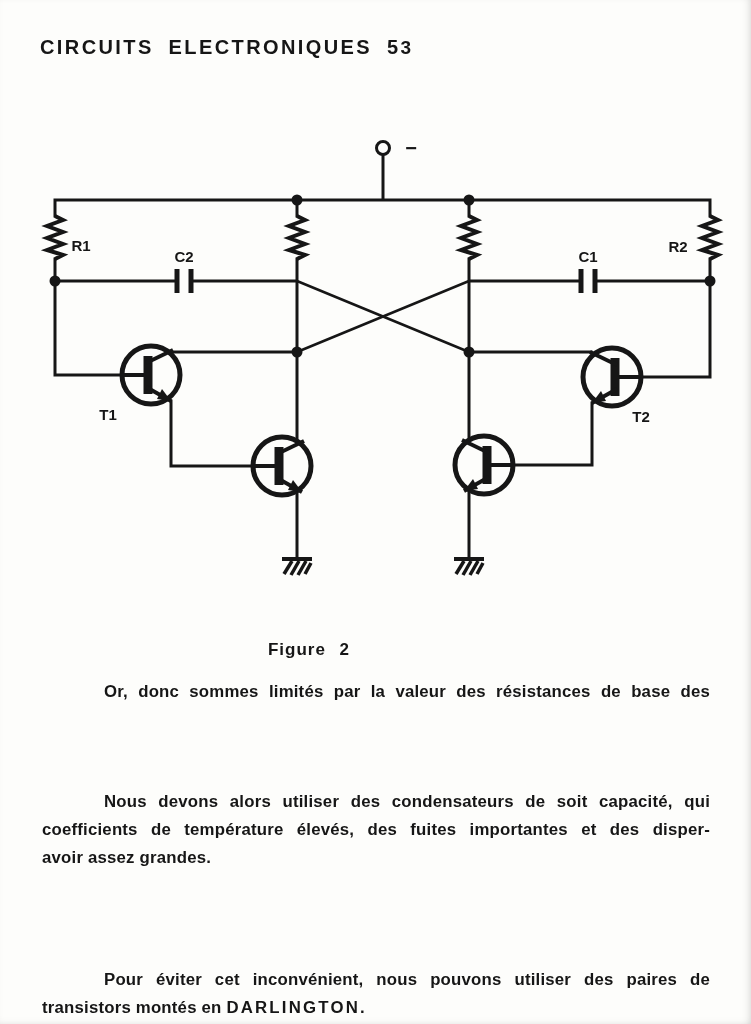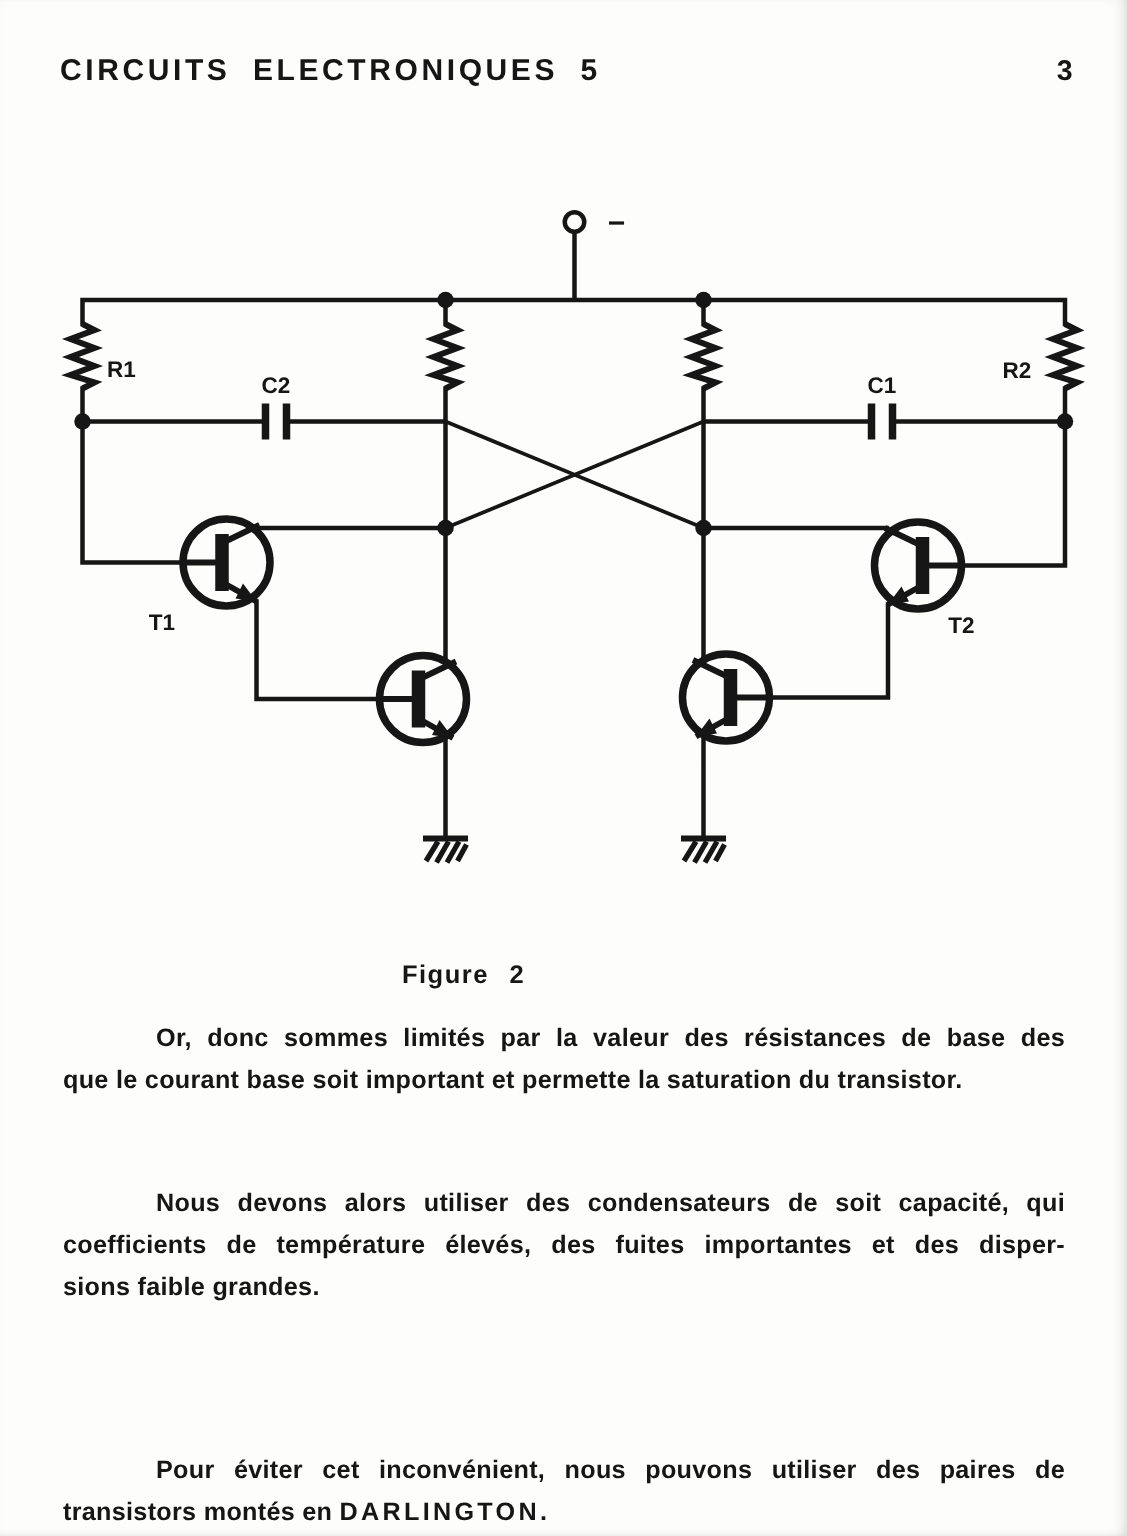--- a/index.html
+++ b/index.html
@@ -8,21 +8,21 @@
     width:751px;height:1024px;
     margin:0 auto;
     background:#fdfdfb;
     overflow:hidden;
     font-family:"Liberation Sans",sans-serif;
     color:#161616;
     box-shadow:inset -6px 0 10px -6px rgba(0,0,0,.18), inset 0 -4px 8px -5px rgba(0,0,0,.10);
   }
   .hdr{
     position:absolute;top:36px;left:40px;right:36px;
-    display:flex;justify-content:space-between;align-items:baseline;
+    display:flex;justify-content:flex-start;align-items:baseline;
   }
   .hdr .title{
     font-size:20px;font-weight:700;letter-spacing:2.4px;word-spacing:7px;
   }
   .hdr .pageno{
     font-size:19px;font-weight:700;
   }
   svg.circuit{position:absolute;top:0;left:0;}
   svg.circuit text{
     font-family:"Liberation Sans",sans-serif;
@@ -136,27 +136,26 @@
     <text x="184" y="262" text-anchor="middle">C2</text>
     <text x="588" y="262" text-anchor="middle">C1</text>
     <text x="108" y="420" text-anchor="middle">T1</text>
     <text x="641" y="422" text-anchor="middle">T2</text>
   </svg>
 
   <div class="caption">Figure 2</div>
 
   <div class="bodytext p1">
     <div class="ln jl indent">Or, donc sommes limités par la valeur des résistances de base des</div>
-    <div class="ln">que le courant base soit important et permette la saturation du transistor.</div>
   </div>
 
   <div class="bodytext p2">
     <div class="ln jl indent">Nous devons alors utiliser des condensateurs de soit capacité, qui</div>
     <div class="ln jl">coefficients de température élevés, des fuites importantes et des disper-</div>
-    <div class="ln">sions faible grandes.</div>
+    <div class="ln">avoir assez grandes.</div>
   </div>
 
   <div class="bodytext p3">
     <div class="ln jl indent">Pour éviter cet inconvénient, nous pouvons utiliser des paires de</div>
     <div class="ln"><span>transistors montés en </span><span class="emph">DARLINGTON</span><span>.</span></div>
   </div>
 
 </div>
 
 </body></html>

